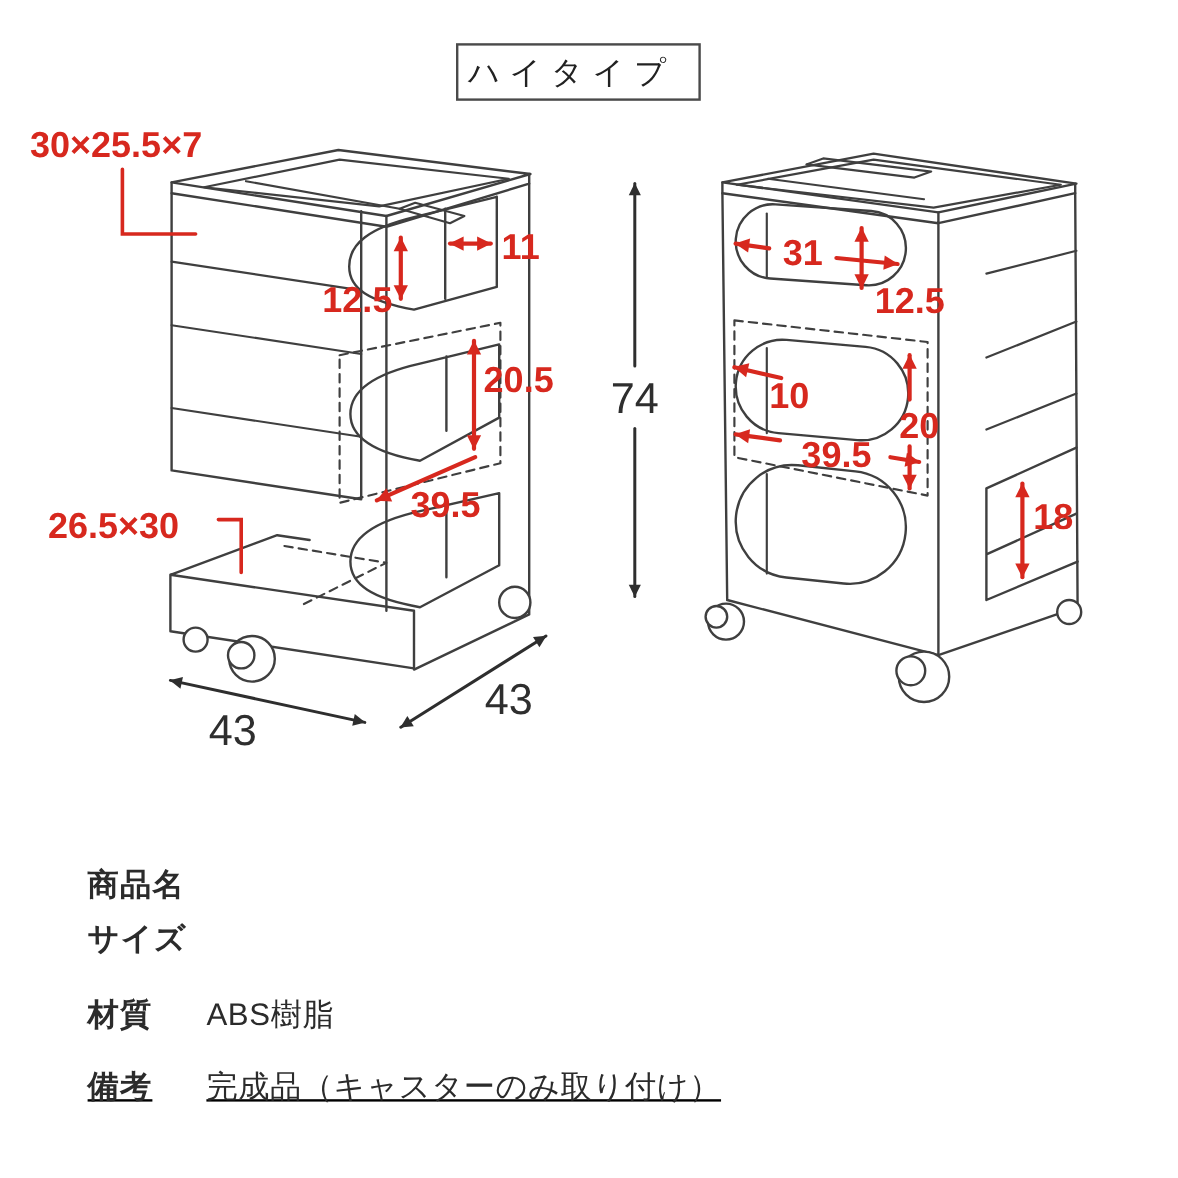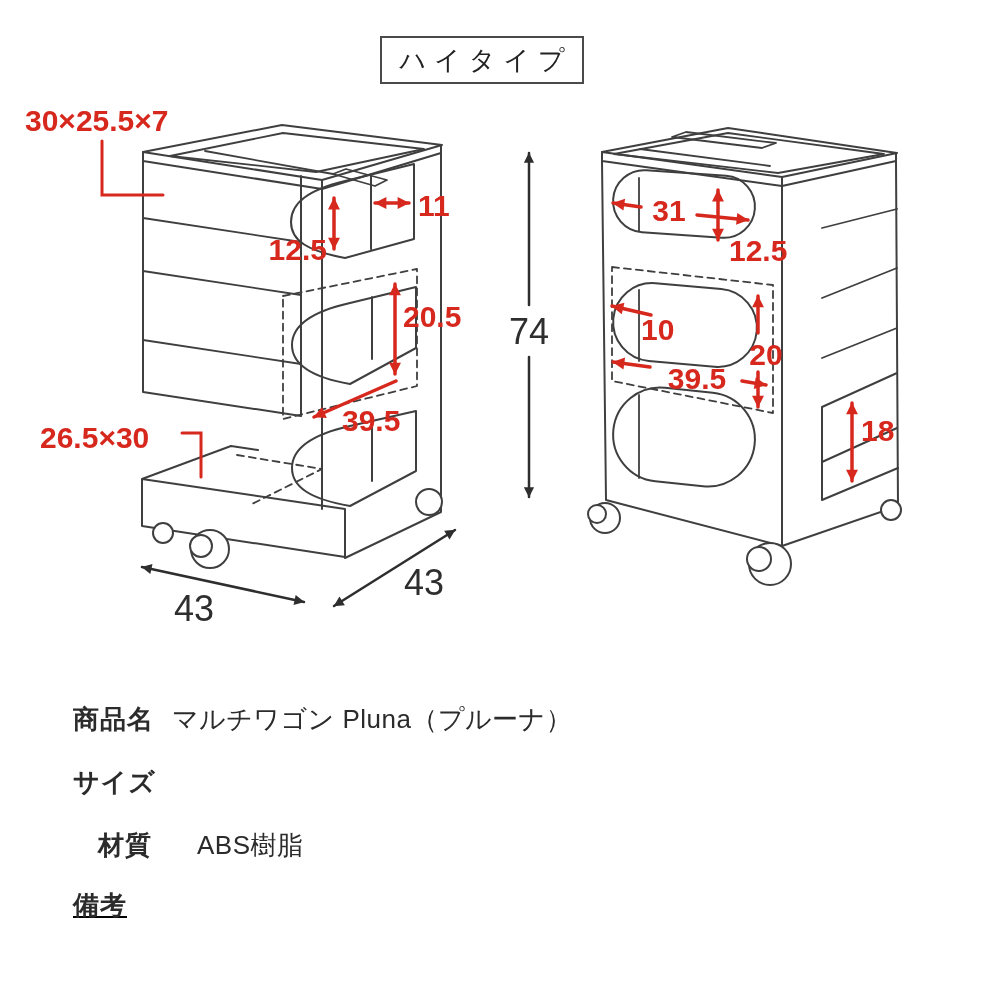--- a/index.html
+++ b/index.html
@@ -2,36 +2,36 @@
 <html><head>
 <meta charset="utf-8">
 <style>
   html,body{margin:0;padding:0;background:#ffffff;}
   body{width:982px;height:982px;font-family:"Liberation Sans","DejaVu Sans",sans-serif;}
   .stage{position:relative;width:982px;height:982px;background:#fff;overflow:hidden;}
 
   .title-box{
     position:absolute;left:380px;top:36px;width:204px;height:48px;
     border:2px solid #4a4a4a;box-sizing:border-box;
-    display:flex;align-items:center;justify-content:center;
+    display:flex;align-items:center;justify-content:flex-start;
     font-size:26px;color:#222;letter-spacing:8px;padding-left:8px;
     background:#fff;
   }
 
   svg text{font-family:"Liberation Sans","DejaVu Sans",sans-serif;}
   .dim-red{fill:#d7281e;font-size:30px;font-weight:bold;}
   .dim-black{fill:#2e2e2e;font-size:36px;font-weight:400;}
 
   .spec-table{position:absolute;left:73px;top:700px;width:840px;}
   .spec-row{position:absolute;left:0;display:flex;align-items:flex-start;}
   .spec-row .lbl{font-size:26px;font-weight:bold;color:#2b2b2b;min-width:99px;letter-spacing:1px;}
   .spec-row .val{font-size:26px;color:#2b2b2b;letter-spacing:0.5px;white-space:nowrap;}
-  .row-0{top:2px;justify-content:flex-end;}
+  .row-0{top:20px;justify-content:flex-end;}
   .row-1{top:65px;}
-  .row-2{top:128px;margin-left:25px;}
+  .row-2{top:128px;}
   .row-3{top:188px;text-decoration:underline;}
 </style>
 </head>
 <body>
 
 <div class="stage">
 
   <div class="title-box">
     <span>ハイタイプ</span>
   </div>
@@ -158,27 +158,27 @@
     <g>
       <text class="dim-black" x="194" y="621" text-anchor="middle">43</text>
       <text class="dim-black" x="424" y="595" text-anchor="middle">43</text>
       <text class="dim-black" x="529" y="344" text-anchor="middle">74</text>
     </g>
   </svg>
 
   <div class="spec-table">
     <div class="spec-row row-0">
       <span class="lbl">商品名</span>
-      <span class="val">マルチワゴン Pluna（プルーナ）</span>
     </div>
     <div class="spec-row row-1">
       <span class="lbl">サイズ</span>
     </div>
     <div class="spec-row row-2">
       <span class="lbl">材質</span>
       <span class="val">ABS樹脂</span>
     </div>
     <div class="spec-row row-3">
       <span class="lbl">備考</span>
+      <span class="val">完成品（キャスターのみ取り付け）</span>
     </div>
   </div>
 
 </div>
 
 </body></html>

